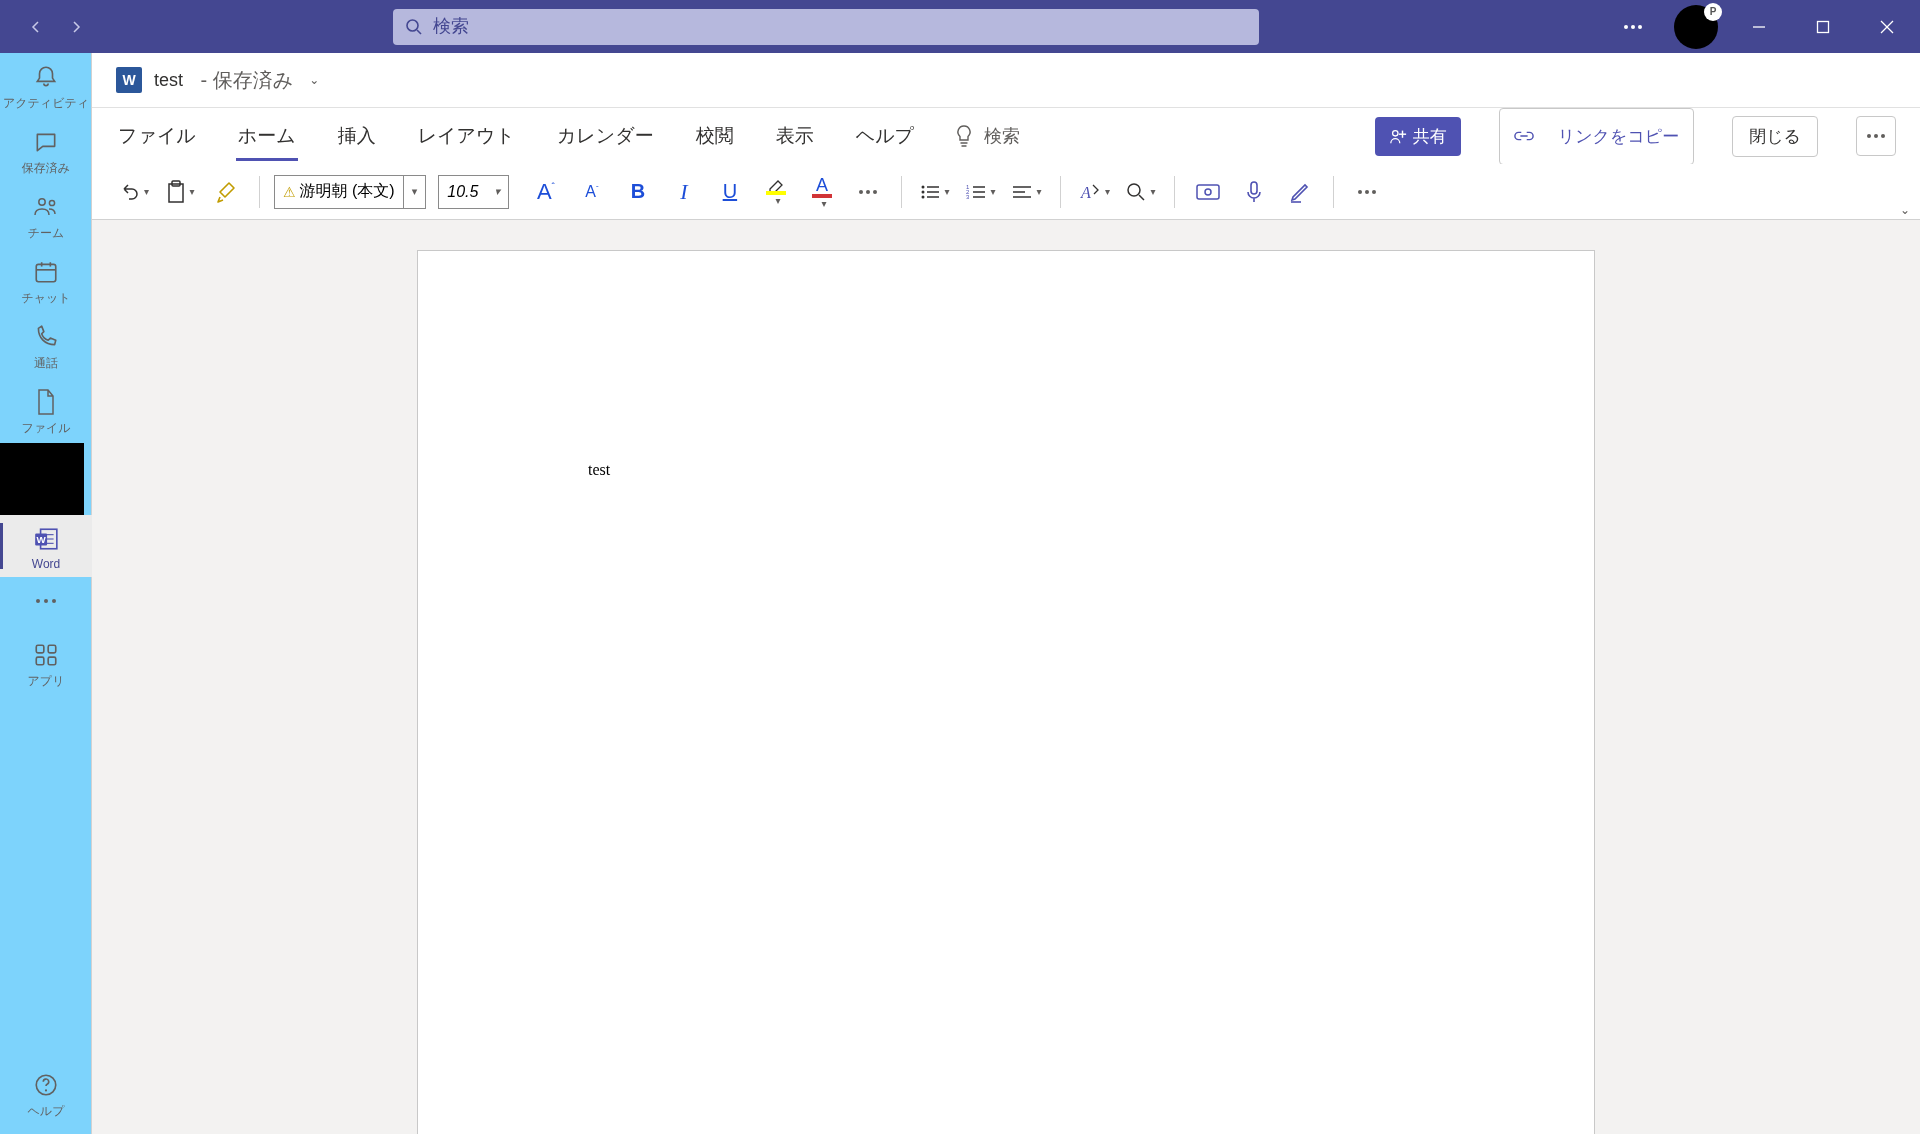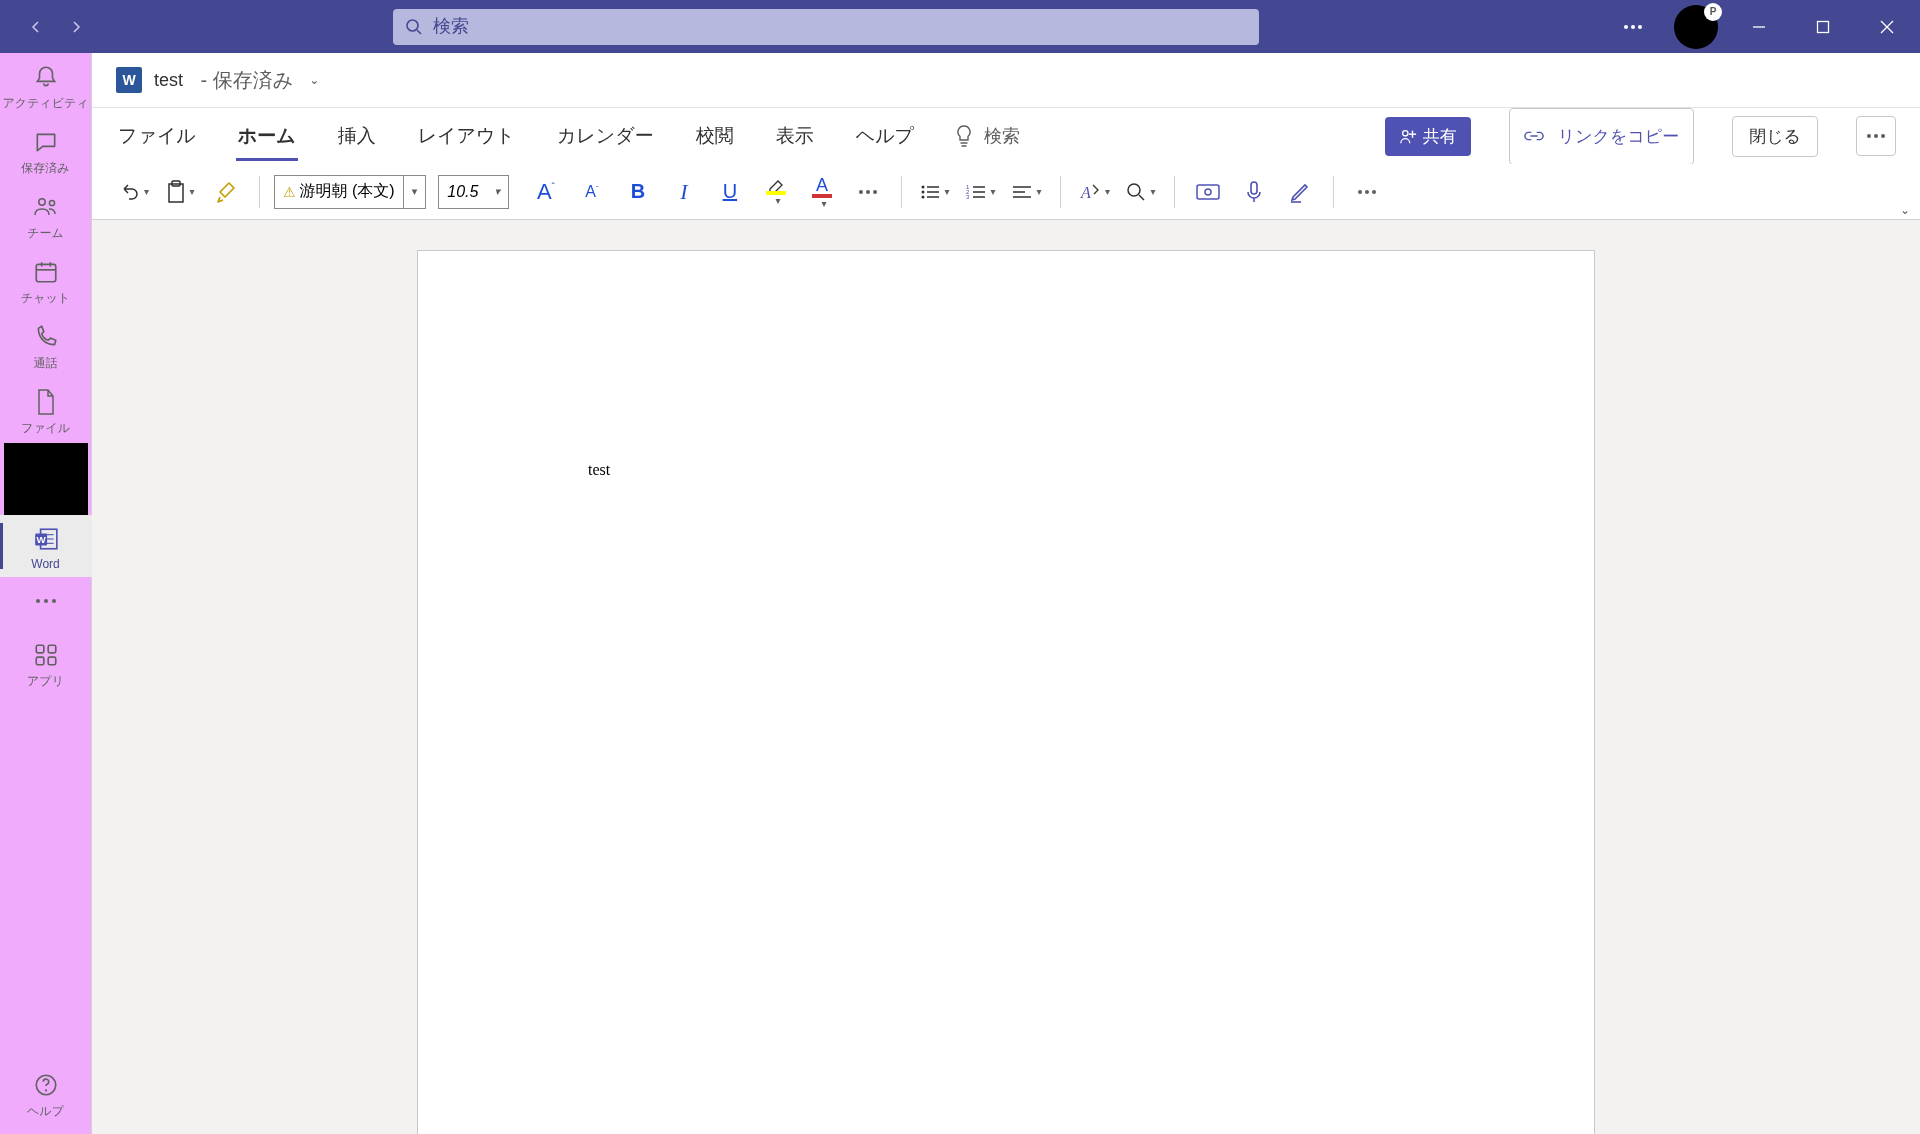--- a/index.html
+++ b/index.html
@@ -11,46 +11,46 @@
 .nav-arrow { width: 32px; height: 32px; display: flex; align-items: center; justify-content: center; color: #c8c9e8; cursor: pointer; }
 .search-box { margin-left: auto; margin-right: auto; width: 866px; height: 36px; background: #b6b8dd; border-radius: 4px; display: flex; align-items: center; padding: 0 12px; gap: 10px; }
 .search-box input { border: none; background: transparent; flex: 1; font-size: 18px; color: #444791; outline: none; }
 .search-box input::placeholder { color: #444791; }
 .titlebar-right { display: flex; align-items: center; gap: 18px; margin-left: 60px; }
 .avatar { width: 44px; height: 44px; border-radius: 50%; background: #000; position: relative; }
 .presence { position: absolute; top: -2px; right: -4px; width: 18px; height: 18px; border-radius: 50%; background: #fff; display: flex; align-items: center; justify-content: center; font-size: 10px; font-weight: bold; color: #555; }
 .win-btn { width: 46px; height: 46px; display: flex; align-items: center; justify-content: center; color: #fff; cursor: pointer; }
 
 
-.app-rail { position: absolute; top: 53px; left: 0; width: 92px; height: calc(100% - 53px); background: #f0abfc; border-right: 1px solid #d1d1d1; display: flex; flex-direction: column; align-items: center; }
+.app-rail { position: absolute; top: 53px; left: 0; width: 92px; height: calc(100% - 53px); background: #7dd3fc; border-right: 1px solid #d1d1d1; display: flex; flex-direction: column; }
 .rail-item { width: 92px; display: flex; flex-direction: column; align-items: center; justify-content: center; padding: 10px 0 6px 0; cursor: pointer; color: #616161; position: relative; }
 .rail-item.active { color: #444791; background:#ebebeb; }
 .rail-item.active::before { content:""; position:absolute; left:0; top:8px; bottom:8px; width:3px; background:#444791; }
 .rail-icon { width: 28px; height: 28px; display: flex; align-items: center; justify-content: center; margin-bottom: 4px; }
 .rail-label { font-size: 12px; text-align: center; }
 .rail-square-black { width:84px; height:72px; background:#000; }
 .rail-spacer { flex: 1; }
 
 
 .doc-area { position: absolute; top: 53px; left: 92px; right: 0; bottom: 0; background: #f3f2f1; overflow:hidden;}
 .doc-header { height: 55px; display: flex; align-items: center; gap: 12px; padding: 0 24px; background:#fff; border-bottom:1px solid #e1e1e1;}
 .word-icon { width: 26px; height: 26px; background: #2b579a; border-radius:2px; display:flex; align-items:center; justify-content:center; color:#fff; font-weight:bold; font-size:14px;}
 .doc-title { font-size: 18px; color: #323130; }
 .doc-status { font-size: 20px; color: #605e5c; }
 .chev { font-size:12px; color:#605e5c; margin-left:4px;}
 
 
 .ribbon-tabs { height: 56px; background:#fff; display:flex; align-items:center; padding: 0 24px; gap: 38px; border-bottom:none;}
 .ribbon-tab { font-size: 19px; color:#323130; cursor:pointer; padding:6px 2px; position:relative;}
-.ribbon-tab.active { font-weight:700;text-align:right; }
+.ribbon-tab.active { font-weight:400;text-align:right; }
 .ribbon-tab.active::after { content:""; position:absolute; left:0; right:0; bottom:-6px; height:3px; background:#4f52b2; }
 .tell-me { display:flex; align-items:center; gap:10px; color:#605e5c; font-size:18px; cursor:text;}
 .ribbon-spacer { flex:1; }
 .share-btn { background:#4f52b2; color:#fff; border:none; border-radius:4px; padding:8px 14px; font-size:17px; display:flex; align-items:center; gap:6px; cursor:pointer;}
-.outline-btn { background:#fff; color:#4f52b2; border:1px solid #c8c8c8; border-radius:4px; padding:16px 14px; font-size:17px; display:flex; align-items:center; gap:14px; cursor:pointer;}
+.outline-btn { background:#fff; color:#4f52b2; border:1px solid #c8c8c8; border-radius:4px; padding:16px 14px; font-size:17px; display:flex; align-items:center; gap:24px; cursor:pointer;}
 .close-btn-o { background:#fff; color:#323130; border:1px solid #c8c8c8; border-radius:4px; padding:8px 16px; font-size:17px; cursor:pointer;}
 .more-sq { border:1px solid #c8c8c8; border-radius:4px; width:40px; height:40px; display:flex; align-items:center; justify-content:center; cursor:pointer;}
 
 
 .ribbon-bar { height: 56px; background:#fff; border-bottom: 1px solid #d1d1d1; display:flex; align-items:center; padding: 0 22px; gap:8px; position:relative;}
 .tool { height:38px; min-width:38px; display:flex; align-items:center; justify-content:center; cursor:pointer; color:#1d4ed8; padding:0 4px; border-radius:4px;}
 .drop::after { content:"▾"; font-size:10px; margin-left:4px; color:#605e5c;}
 .sep { width:1px; height:32px; background:#d1d1d1; margin:0 6px;}
 .font-box { display:flex; align-items:center; border:1px solid #8a8a8a; height:34px;}
 .font-name { padding:0 8px; display:flex; align-items:center; gap:4px; font-size:16px; border-right:1px solid #8a8a8a; height:100%;}

